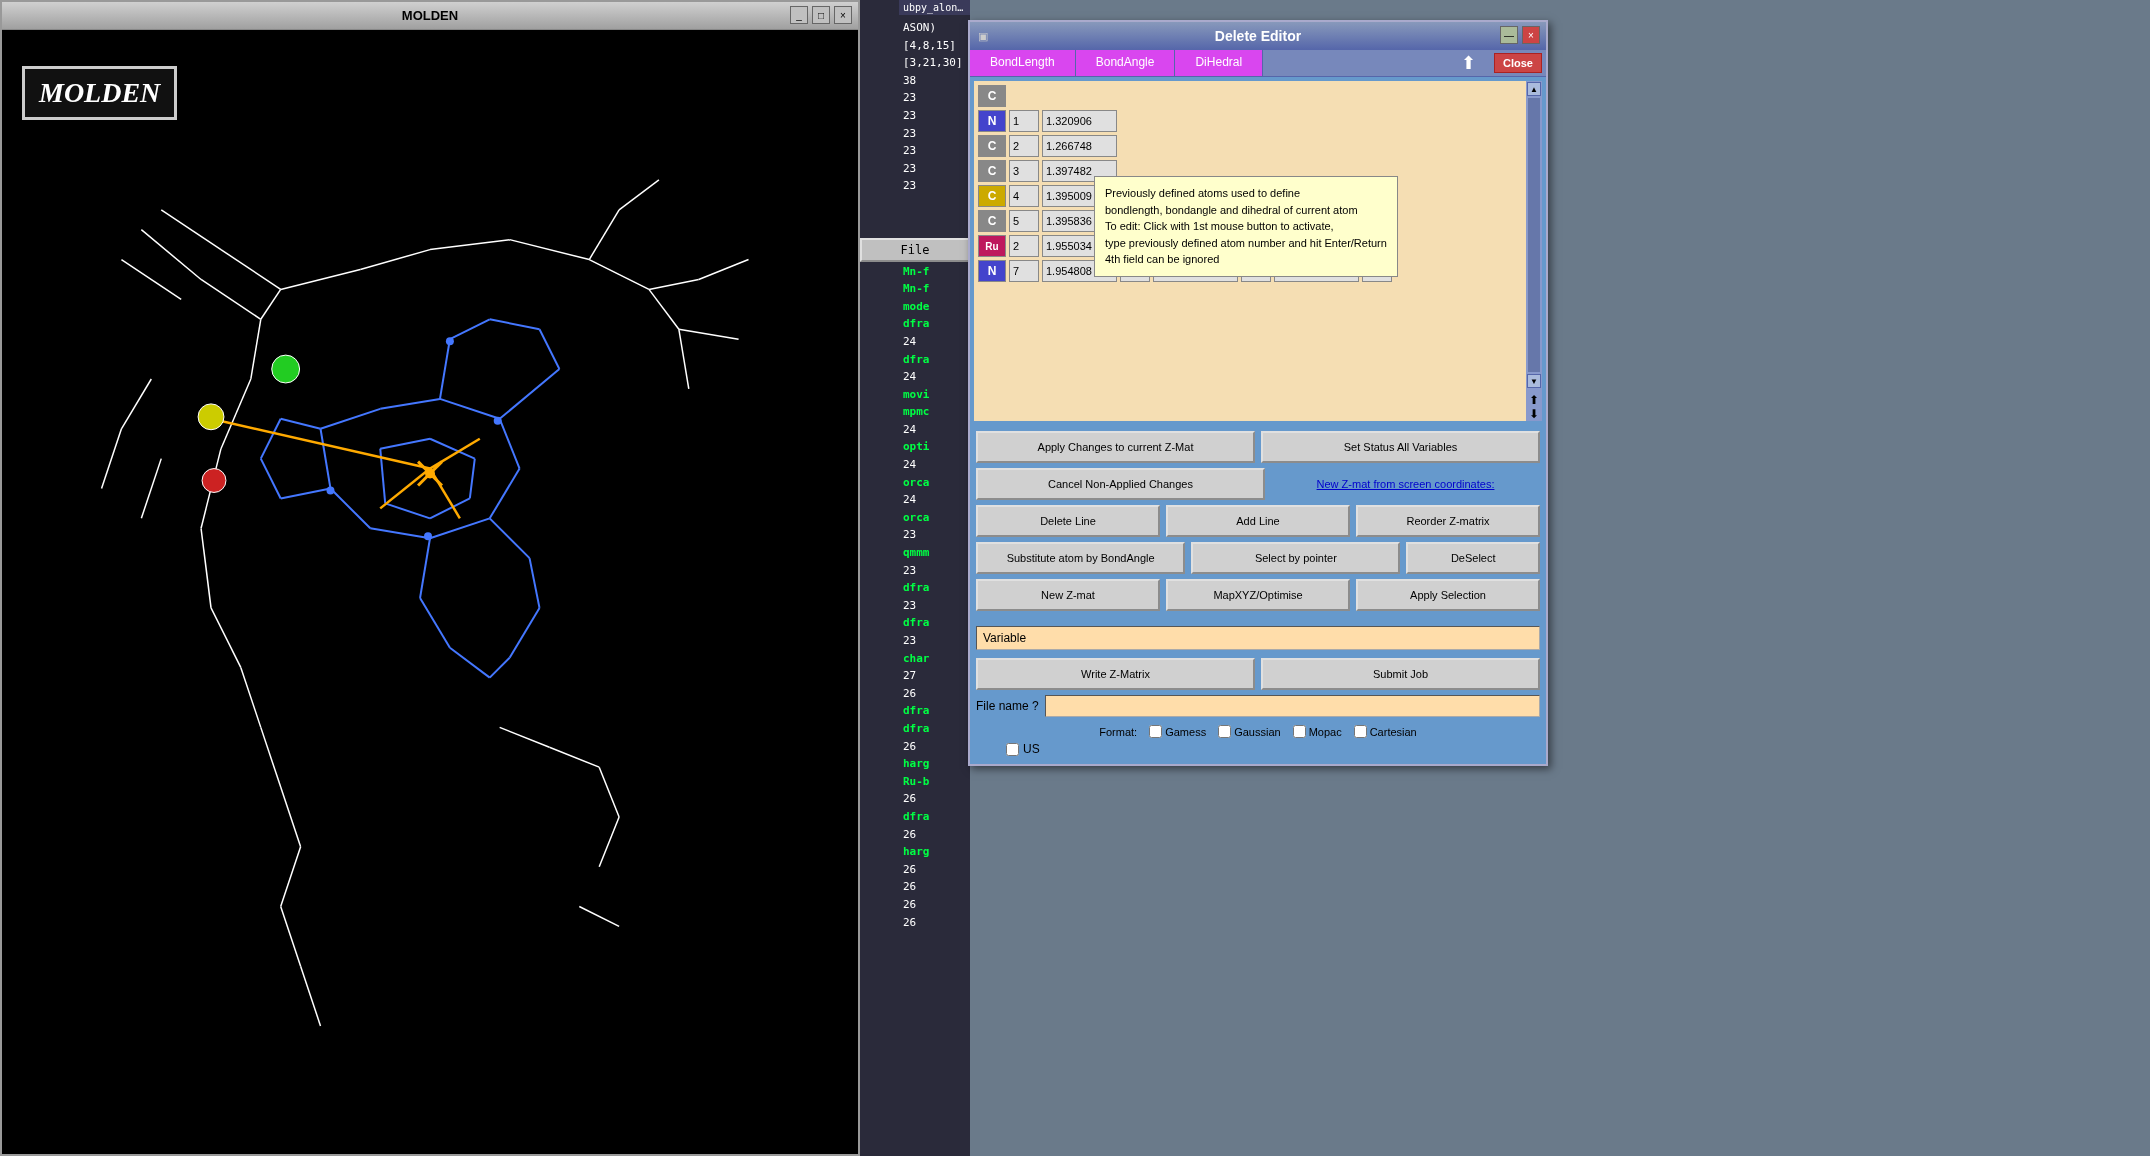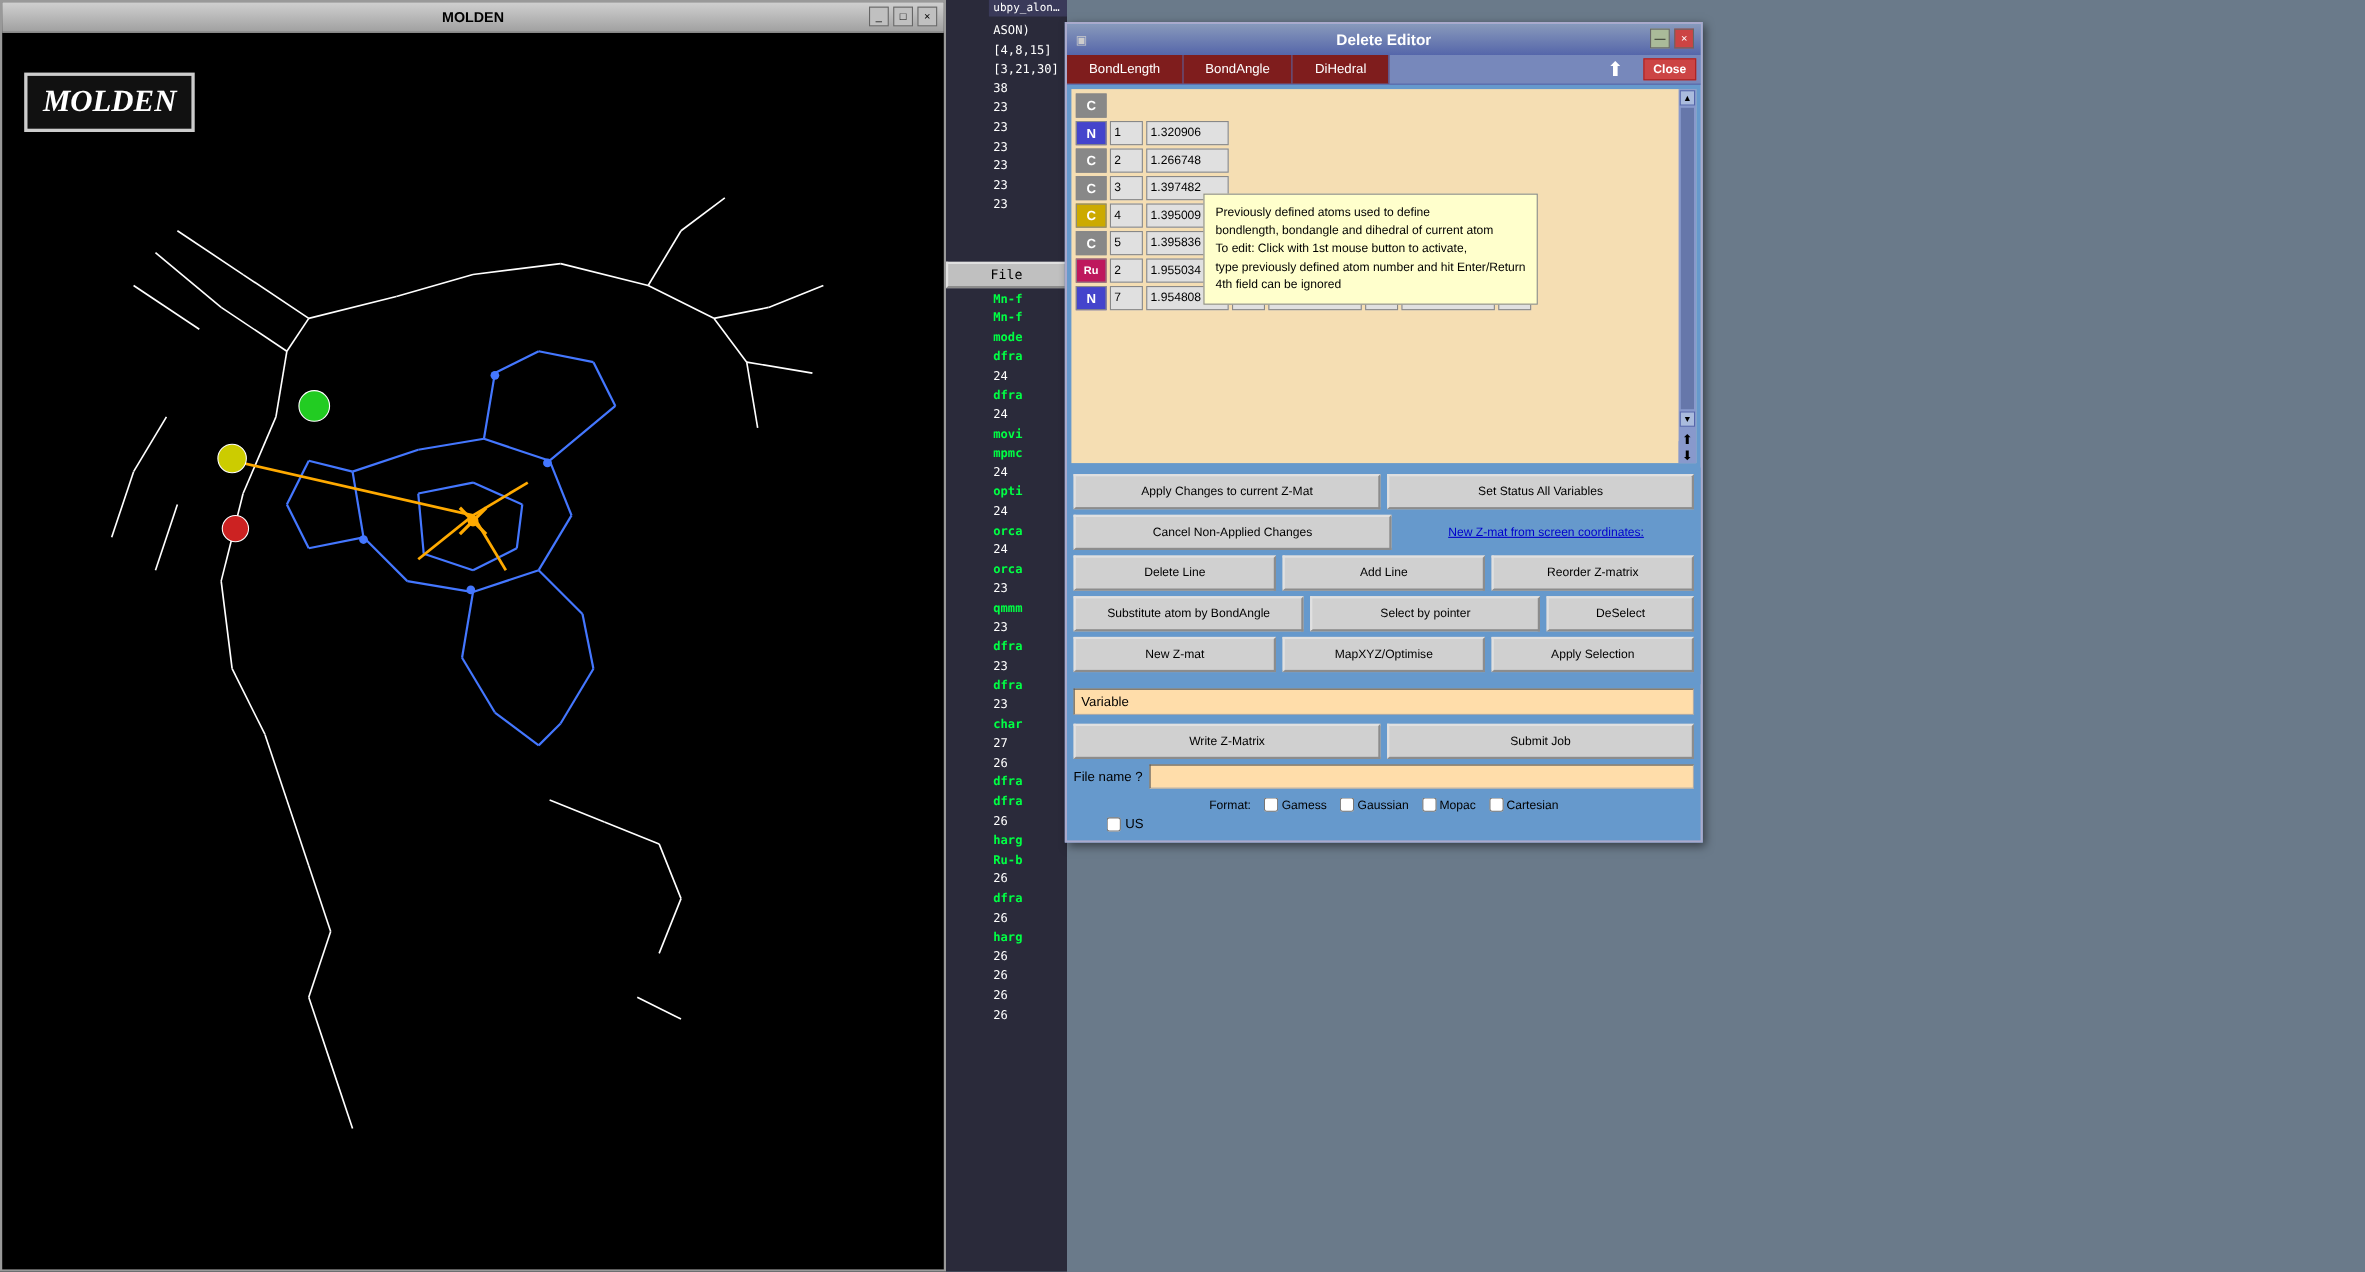--- a/index.html
+++ b/index.html
@@ -128,21 +128,21 @@
       display: flex;
       background: #7788bb;
       border-bottom: 1px solid #5566aa;
     }
 
     .zmatrix-tab {
       padding: 5px 20px;
       color: white;
       font-size: 12px;
       cursor: pointer;
-      background: #7f1d1d;
+      background: #d946ef;
       border-right: 1px solid #5566aa;
     }
 
     .close-btn-zmatrix {
       background: #cc4444;
       color: white;
       border: 1px solid #aa2222;
       padding: 3px 8px;
       font-size: 11px;
       font-weight: bold;

